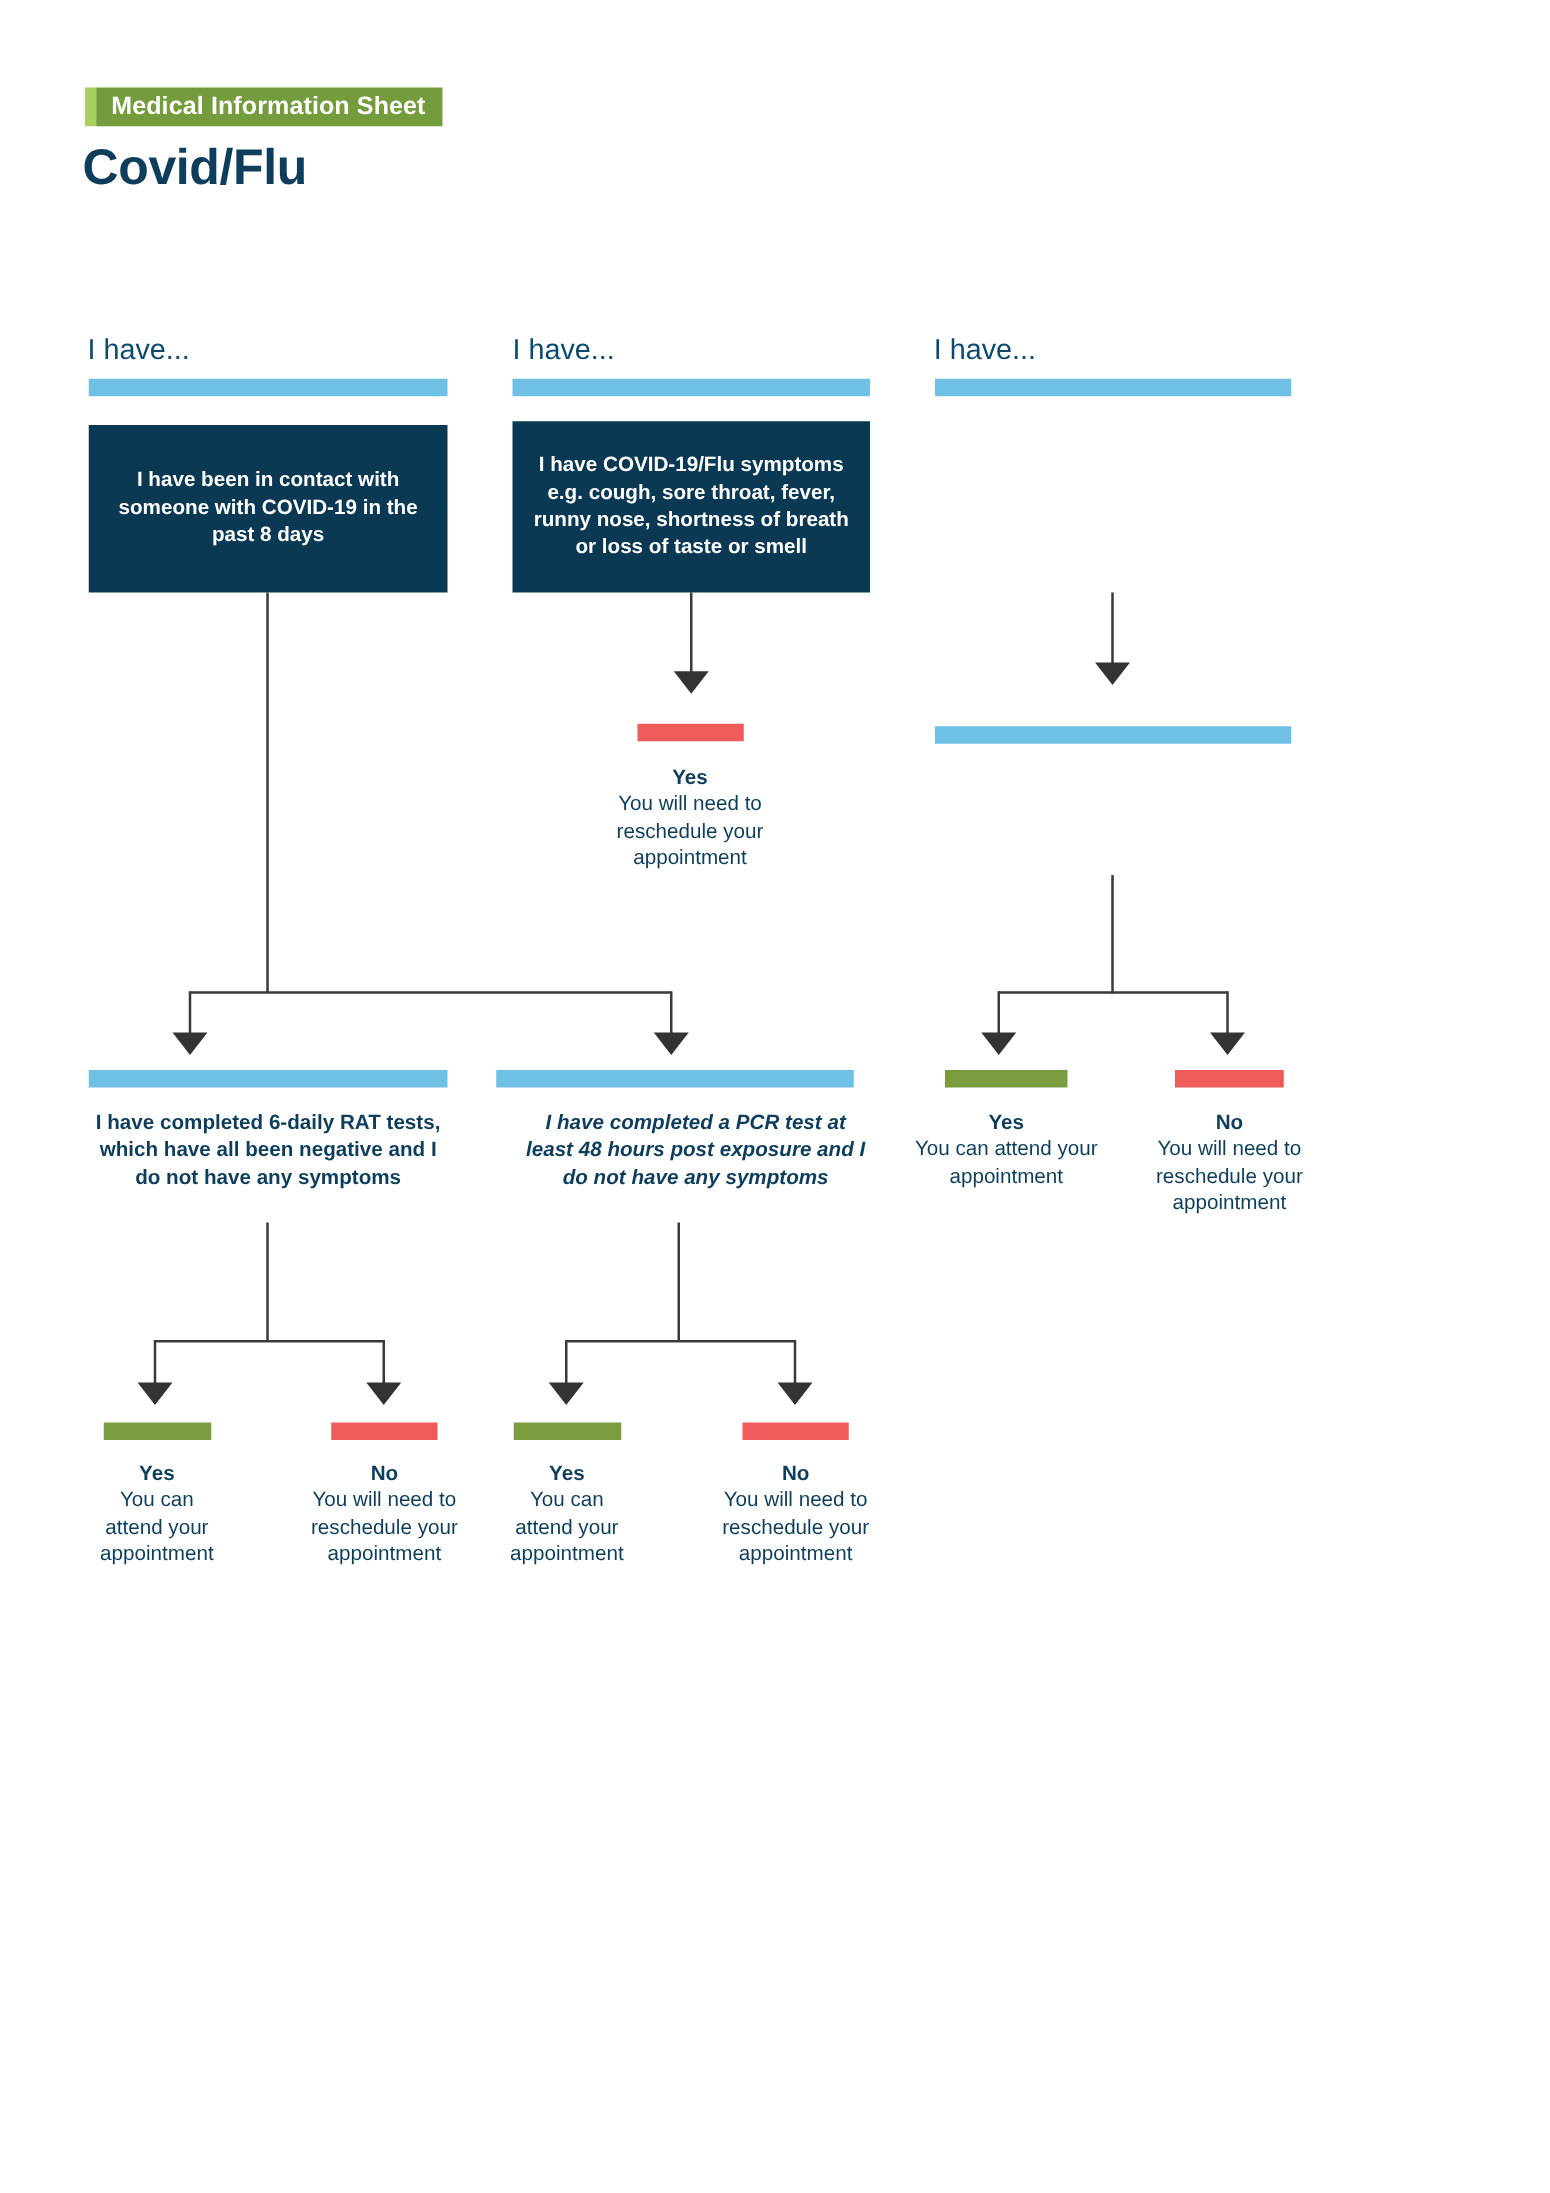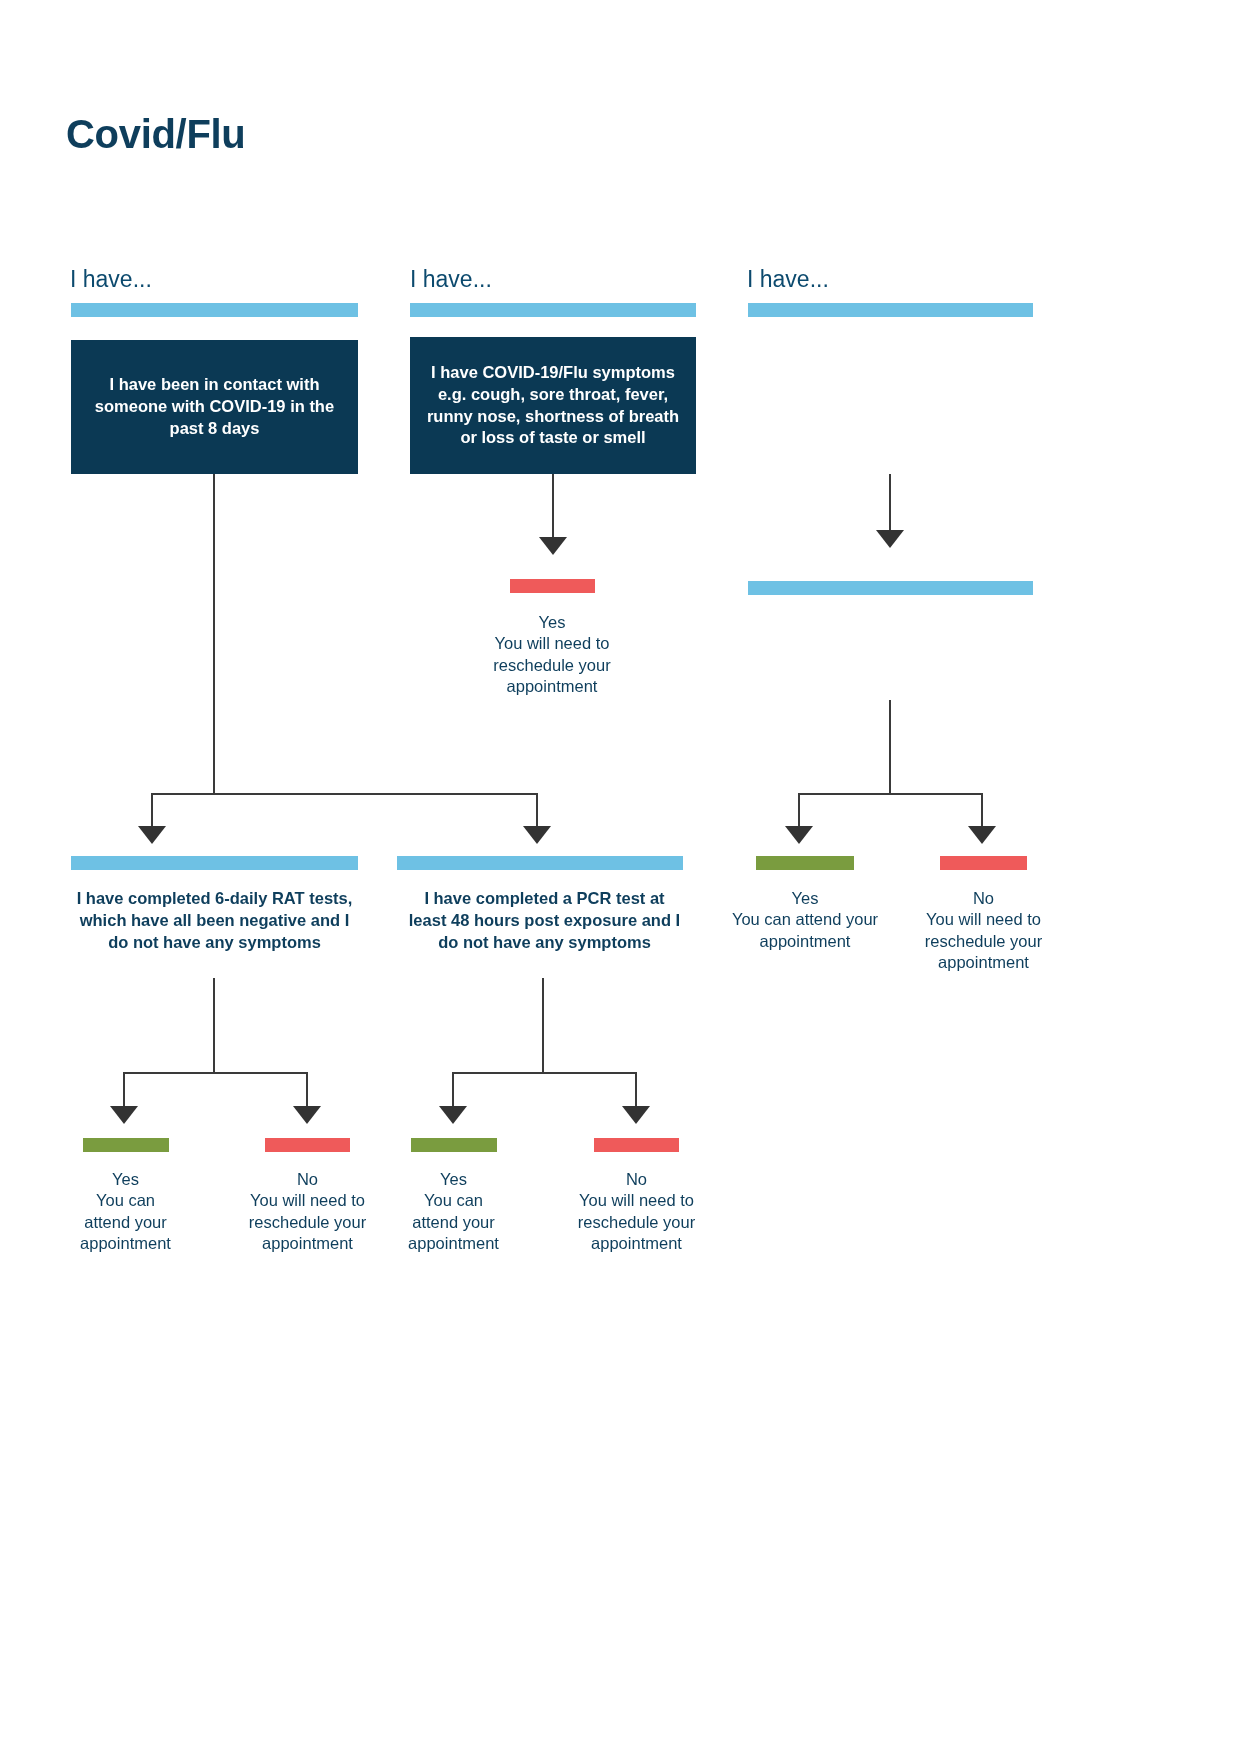--- a/index.html
+++ b/index.html
@@ -23,34 +23,40 @@
   .ihave{position:absolute;font-size:23px;font-weight:400;color:#0c4a6e;}
   .bar{position:absolute;height:14px;}
   .bar.blue{background:#6ec1e4;}
   .bar.green{background:#7a9c3f;}
   .bar.red{background:#ef5a5a;}
 
   .navy-box{position:absolute;background:#0b3954;color:#ffffff;display:flex;align-items:center;justify-content:center;text-align:center;padding:10px 14px;box-sizing:border-box;}
   .navy-box span{font-size:16.5px;font-weight:bold;line-height:1.33;}
 
   .textblk{position:absolute;text-align:center;color:#0e3e5c;}
-  .textblk .hdg{font-size:16.5px;font-weight:normal;line-height:1.3;display:block;}
+  .textblk .hdg{font-size:16.5px;font-weight:bold;line-height:1.3;display:block;}
   .textblk .sub{font-size:16.5px;font-weight:400;line-height:1.3;display:block;}
   .textblk.boldblk span{font-size:16.5px;font-weight:bold;line-height:1.33;display:block;}
 
   
   .vline{position:absolute;width:2px;background:#3a3a3a;}
   .hline{position:absolute;height:2px;background:#3a3a3a;}
   .arrow{position:absolute;width:0;height:0;border-left:14px solid transparent;border-right:14px solid transparent;border-top:18px solid #333333;}
 </style>
 </head>
 <body>
 
 <div class="page">
 
+  <div class="badge-row">
+    <div class="badge-accent"></div>
+    <div class="badge-body">
+      <span>Medical Information Sheet</span>
+    </div>
+  </div>
   <div class="title">Covid/Flu</div>
 
   <div class="ihave" style="left:70px;top:266px;">I have...</div>
   <div class="ihave" style="left:410px;top:266px;">I have...</div>
   <div class="ihave" style="left:747px;top:266px;">I have...</div>
 
   <div class="bar blue" style="left:71px;top:303px;width:287px;"></div>
   <div class="bar blue" style="left:410px;top:303px;width:286px;"></div>
   <div class="bar blue" style="left:748px;top:303px;width:285px;"></div>
 
@@ -114,21 +120,21 @@
     <span class="hdg">No</span>
     <span class="sub">You will need to reschedule your appointment</span>
   </div>
 
   <div class="bar blue" style="left:71px;top:856px;width:287px;"></div>
   <div class="textblk boldblk" style="left:73px;top:888px;width:283px;">
     <span>I have completed 6-daily RAT tests, which have all been negative and I do not have any symptoms</span>
   </div>
 
   <div class="bar blue" style="left:397px;top:856px;width:286px;"></div>
-  <div class="textblk boldblk" style="left:404px;top:888px;width:281px;">
+  <div class="textblk boldblk" style="left:416px;top:888px;width:281px;font-style:italic;">
     <span>I have completed a PCR test at least 48 hours post exposure and I do not have any symptoms</span>
   </div>
 
   <div class="bar green" style="left:83px;top:1138px;width:86px;"></div>
   <div class="textblk" style="left:72px;top:1169px;width:107px;">
     <span class="hdg">Yes</span>
     <span class="sub">You can attend your appointment</span>
   </div>
 
   <div class="bar red" style="left:265px;top:1138px;width:85px;"></div>

